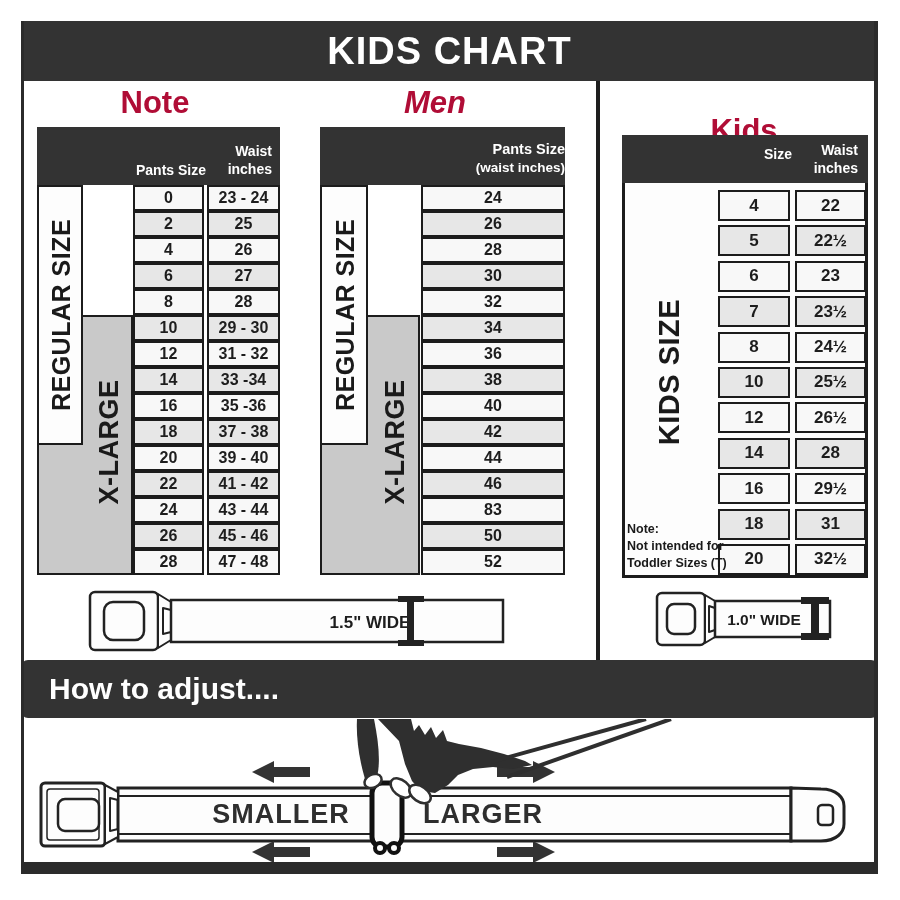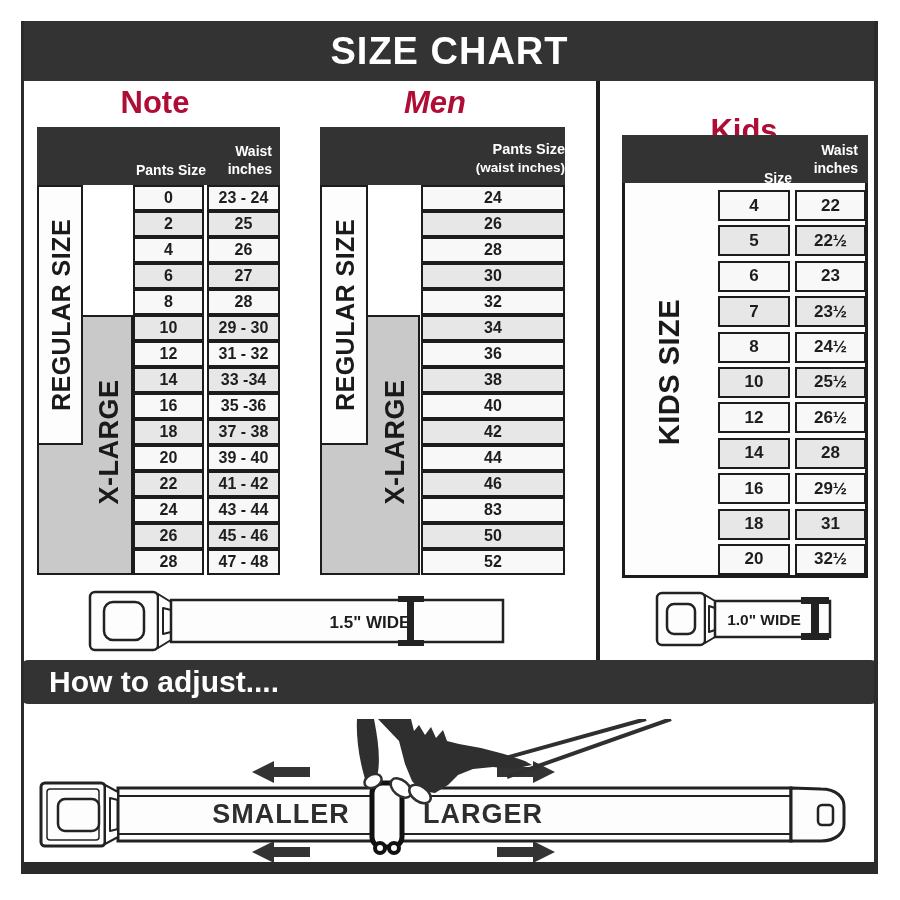--- a/index.html
+++ b/index.html
@@ -40,32 +40,32 @@
 
   .whitebox { background:#fdfdfd; border:2px solid #1c1c1c; z-index:2; }
   .graybox  { background:#c9c9c9; border:2px solid #1c1c1c; z-index:1; }
   .vlabel { position:absolute; white-space:nowrap; transform:translate(-50%,-50%) rotate(-90deg);
             font-size:25px; letter-spacing:0.5px; color:#1a1a1a; z-index:3; }
 
   .kids-outer { left:622px; top:135px; width:246px; height:443px;
                 border:3px solid #1c1c1c; background:#fdfdfd; }
   .note { left:627px; top:521px; width:100px; font-size:12.5px; line-height:1.35; color:#1a1a1a; z-index:2; }
 
-  .adjust-bar { left:21px; top:660px; width:857px; height:44px; background:#333;
+  .adjust-bar { left:21px; top:660px; width:857px; height:58px; background:#333;
                 color:#fff; font-size:30px; display:flex; align-items:center;
                 padding-left:28px; z-index:2;border-radius:7px; }
 
   svg text { font-family:"Liberation Sans", sans-serif; font-weight:bold; }
 </style>
 </head>
 <body>
 
 <div class="canvas">
 
-  <div class="abs title-bar">SIZE CHART</div>
+  <div class="abs title-bar">KIDS CHART</div>
 
   <div class="abs col-head" style="left:55px;">Note</div>
   <div class="abs col-head" style="left:335px;font-style:italic;">Men</div>
   <div class="abs col-head" style="left:644px;margin-top:28px;">Kids</div>
 
   <div class="abs divider"></div>
 
   <div class="abs band" style="left:37px; top:127px; width:243px; height:58px;">
     <div class="band-label" style="left:93px; top:34px; width:76px;">Pants Size</div>
     <div class="band-label" style="left:175px; top:15px; width:60px;">Waist inches</div>
@@ -190,24 +190,29 @@
       <div class="men-row">
         <div class="cell c1 alt">50</div>
       </div>
       <div class="men-row">
         <div class="cell c1">52</div>
       </div>
     </div>
 
   <div class="abs kids-outer"></div>
   <div class="abs band" style="left:622px; top:135px; width:246px; height:48px;">
-    <div class="band-label" style="left:98px; top:34px; width:72px;">Size</div>
+    <div class="band-label" style="left:98px; top:10px; width:72px;">Size</div>
     <div class="band-label" style="left:176px; top:6px; width:60px;">Waist inches</div>
   </div>
   <div class="vlabel" style="left:669px; top:372px; font-size:29px;">KIDS SIZE</div>
+  <div class="abs note">
+    <div>Note:</div>
+    <div>Not intended for</div>
+    <div>Toddler Sizes (T)</div>
+  </div>
   <div class="abs kids-rows" style="left:718px; top:190px; width:148px;">
       <div class="kids-row">
         <div class="cell c1">4</div>
         <div class="cell c2">22</div>
       </div>
       <div class="kids-row">
         <div class="cell c1 alt">5</div>
         <div class="cell c2 alt">22½</div>
       </div>
       <div class="kids-row">

